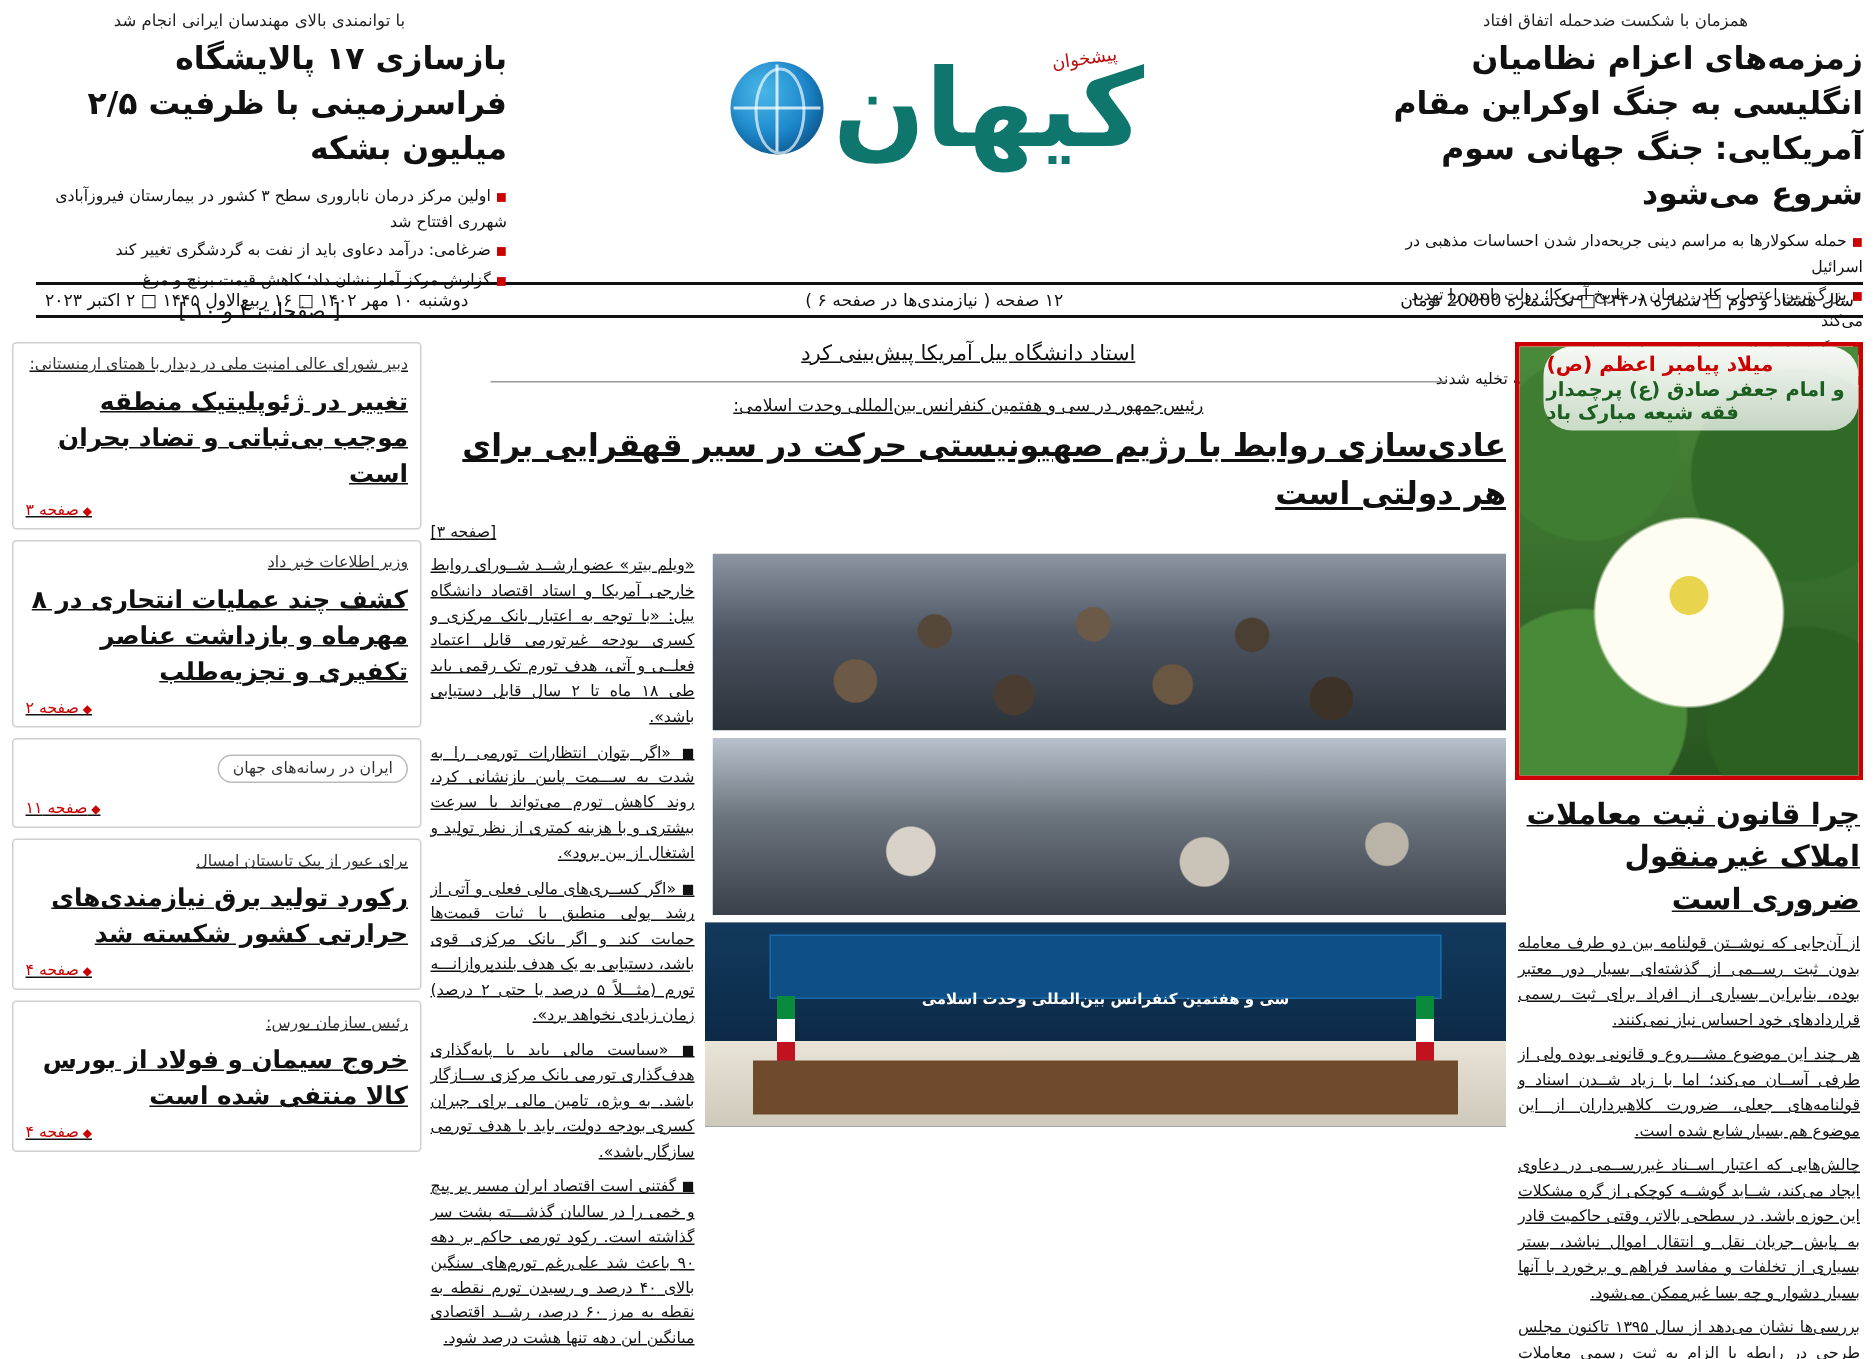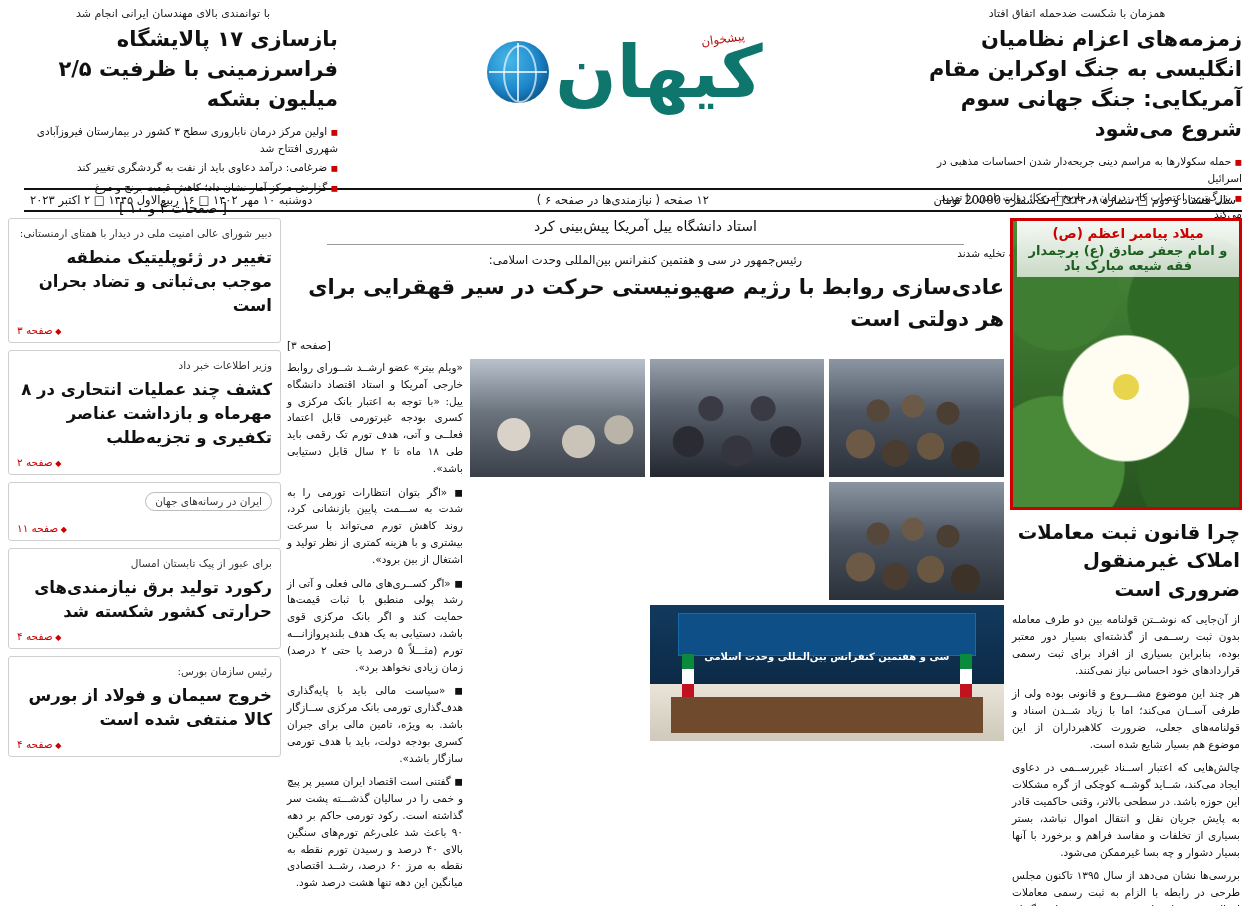--- a/index.html
+++ b/index.html
@@ -31,21 +31,21 @@
   .globe:after{content:"";position:absolute;top:50%;left:3%;width:94%;height:2px;background:rgba(255,255,255,.75);transform:translateY(-50%);}
   .globe .ring{position:absolute;border:2px solid rgba(255,255,255,.65);border-radius:50%;top:6%;left:26%;width:48%;height:88%;}
   .logo-small{position:absolute;top:26px;right:calc(50% - 120px);font-size:12px;color:#b11;transform:rotate(-8deg);}
   .pishkhan{color:#c62828;font-size:19px;font-weight:bold;margin-top:-6px;letter-spacing:.5px;}
 
   
   .infobar{border-top:2px solid #111;border-bottom:2px solid #111;display:flex;flex-direction:row-reverse;
     justify-content:space-between;align-items:center;font-size:11.5px;padding:3px 6px;margin-top:2px;margin-left:16px;}
 
   
-  .content{display:flex;flex-direction:row-reverse;margin-top:6px;height:672px;gap:6px;}
+  .content{display:flex;flex-direction:row-reverse;margin-top:16px;height:672px;gap:6px;text-decoration:underline;}
   .col-right{width:273px;flex:none;}     
   .col-mid{flex:1;}
   .col-left{width:232px;flex:none;}
 
   
   .brief{border:1px solid #cfcfcf;border-radius:3px;padding:7px 8px 6px;margin-bottom:7px;text-align:right;background:#fff;}
   .brief-kicker{font-size:10.5px;color:#333;margin-bottom:5px;line-height:1.45;}
   .brief-kicker.boxed{border:1px solid #bbb;border-radius:10px;display:inline-block;padding:1px 9px;}
   .brief-title{font-size:16.5px;font-weight:bold;line-height:1.45;}
   .brief-page{color:#c00;font-size:10.5px;text-align:left;margin-top:6px;}
@@ -56,21 +56,21 @@
   .lead-title{text-align:center;font-size:47px;font-weight:bold;line-height:1.22;letter-spacing:-1px;}
   .lead-rule{border-top:1px solid #999;margin:10px 40px 8px;}
   .sub-kicker{text-align:center;font-size:11.5px;margin-bottom:5px;}
   .sub-title{text-align:right;font-size:21px;font-weight:bold;line-height:1.5;}
   .sub-page{text-align:left;font-size:10.5px;margin-top:4px;}
 
   .mid-flex{display:flex;flex-direction:row-reverse;gap:7px;margin-top:8px;}
   .mid-text{width:176px;flex:none;font-size:10.5px;line-height:1.6;text-align:justify;}
   .mid-text p{margin:0 0 7px;}
   .photos{flex:1;}
-  .photo-grid{display:grid;grid-template-columns:1fr 1fr 1fr;grid-template-rows:118px 118px 136px;gap:5px;}
+  .photo-grid{display:grid;grid-template-columns:1fr;grid-template-rows:118px 118px 136px;gap:5px;}
   .ph{background:#2d3a4b;position:relative;overflow:hidden;}
   .ph.wide{grid-column:1 / span 2;}
 
   
   .crowd{width:100%;height:100%;background:
      radial-gradient(circle at 18% 72%,#6d5a46 0 14px,transparent 15px),
      radial-gradient(circle at 38% 80%,#4a3c30 0 13px,transparent 14px),
      radial-gradient(circle at 58% 74%,#6a5742 0 13px,transparent 14px),
      radial-gradient(circle at 78% 82%,#3d3228 0 14px,transparent 15px),
      radial-gradient(circle at 28% 44%,#55483a 0 11px,transparent 12px),
@@ -91,22 +91,22 @@
      linear-gradient(#b9c2cc,#6b737d 45%,#3a4049);}
   .stage{width:100%;height:100%;background:linear-gradient(#123a5e,#0c2a46 58%,#e9e4d8 58%,#cfc9bb);position:relative;}
   .stage .banner{position:absolute;top:6%;left:8%;right:8%;height:30%;background:#0d4f86;border:1px solid #1b6aa8;}
   .stage .desk{position:absolute;bottom:6%;left:6%;right:6%;height:26%;background:#6f4a2d;}
   .stage .flag{position:absolute;bottom:30%;width:12px;height:34%;background:linear-gradient(#0a8a3c 33%,#fff 33% 66%,#c1121f 66%);}
   .stage .flag.l{left:9%;} .stage .flag.r{right:9%;}
   .stage .ttl{position:absolute;top:34%;left:0;right:0;text-align:center;color:#fff;font-size:10px;font-weight:bold;}
 
   
   .flower-box{border:3px solid #c00;padding:0;position:relative;height:286px;overflow:hidden;}
-  .greet{position:absolute;top:0;left:4px;right:0;z-index:2;text-align:center;padding:4px 2px;
-    background:linear-gradient(rgba(255,255,255,.95),rgba(255,255,255,.72));}
+  .greet{position:absolute;top:0;left:16px;right:0;z-index:2;text-align:left;padding:4px 2px;
+    background:linear-gradient(rgba(255,255,255,.95),rgba(255,255,255,.72));border-radius:19px;}
   .greet .l1{color:#c00;font-size:13.5px;font-weight:bold;}
   .greet .l2{color:#1b5e20;font-size:13px;font-weight:bold;margin-top:2px;}
   .flower-img{position:absolute;inset:0;background:
     radial-gradient(circle at 50% 62%,#fffdf2 0 62px,transparent 64px),
     radial-gradient(circle at 20% 24%,#3f7d32 0 60px,transparent 62px),
     radial-gradient(circle at 82% 30%,#2f6b27 0 70px,transparent 72px),
     radial-gradient(circle at 18% 86%,#498a39 0 70px,transparent 72px),
     radial-gradient(circle at 84% 88%,#2c5f22 0 64px,transparent 66px),
     linear-gradient(#4a8b3b,#27541f);}
   .flower-img:after{content:"";position:absolute;left:50%;top:58%;width:26px;height:26px;margin-left:-13px;margin-top:-13px;border-radius:50%;background:#e8d44d;}

